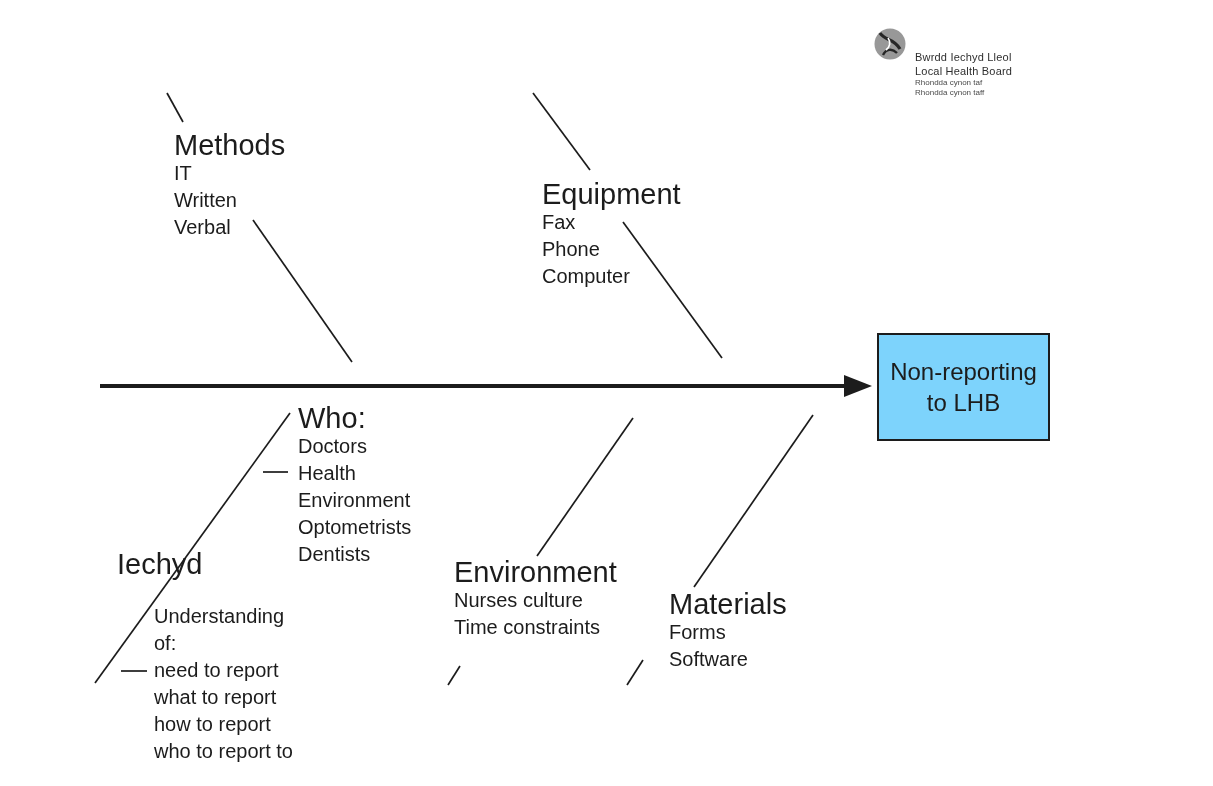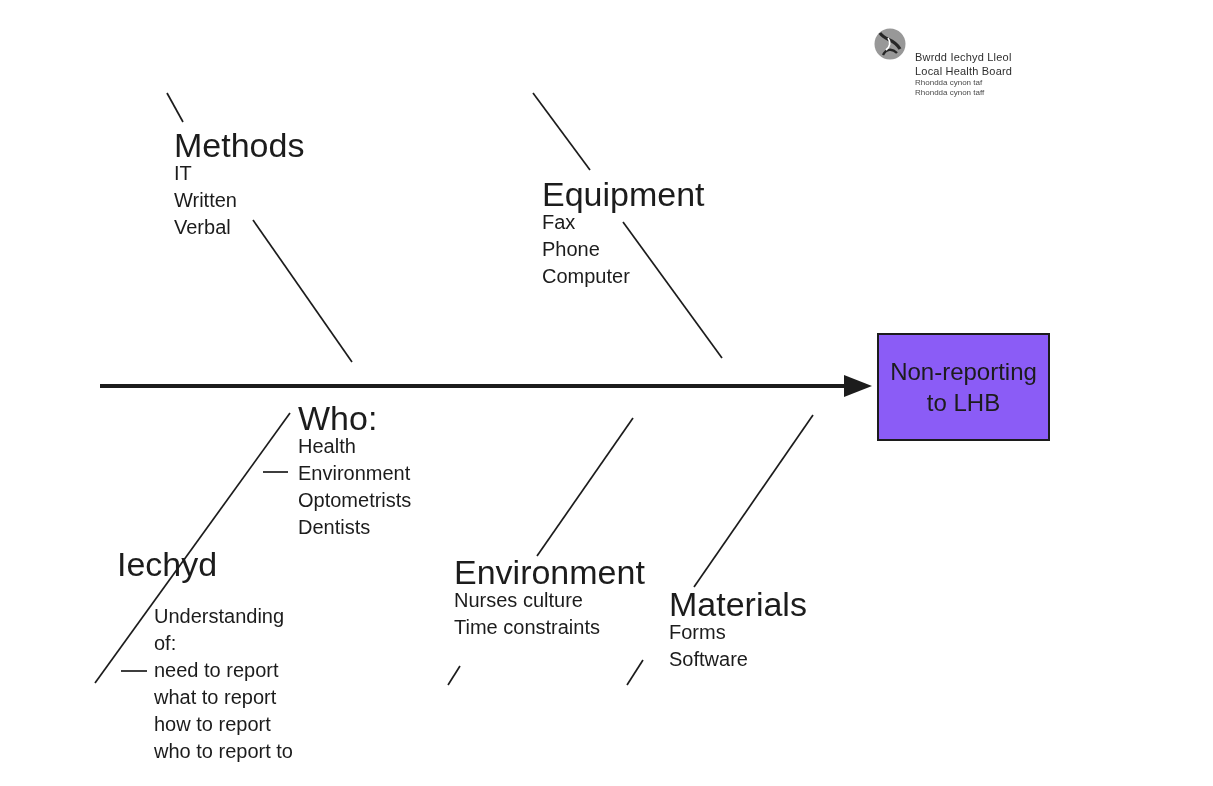--- a/index.html
+++ b/index.html
@@ -15,35 +15,35 @@
   .lines-layer {
     position: absolute;
     left: 0; top: 0;
     width: 1213px; height: 786px;
   }
   .branch-block {
     position: absolute;
     white-space: nowrap;
   }
   .branch-header {
-    font-size: 34px;
+    font-size: 29px;
     line-height: 30px;
     color: #1c1c1c;
   }
   .branch-item {
     font-size: 20px;
     line-height: 27px;
     color: #1c1c1c;
   }
   .effect-box {
     position: absolute;
     left: 877px; top: 333px;
     width: 169px; height: 104px;
     border: 2px solid #1c1c1c;
-    background: #8b5cf6;
+    background: #7dd3fc;
     display: flex;
     flex-direction: column;
     align-items: center;
     justify-content: center;
     text-align: center;
   }
   .effect-line {
     font-size: 24px;
     line-height: 31px;
     color: #1c1c1c;
@@ -121,20 +121,21 @@
 
   <div class="branch-block" style="left:542px; top:179px;">
     <div class="branch-header">Equipment</div>
     <div class="branch-item">Fax</div>
     <div class="branch-item">Phone</div>
     <div class="branch-item">Computer</div>
   </div>
 
   <div class="branch-block" style="left:298px; top:403px;">
     <div class="branch-header">Who:</div>
+    <div class="branch-item">Doctors</div>
     <div class="branch-item">Health</div>
     <div class="branch-item">Environment</div>
     <div class="branch-item">Optometrists</div>
     <div class="branch-item">Dentists</div>
   </div>
 
   <div class="branch-block" style="left:117px; top:549px;">
     <div class="branch-header">Iechyd</div>
   </div>
 

